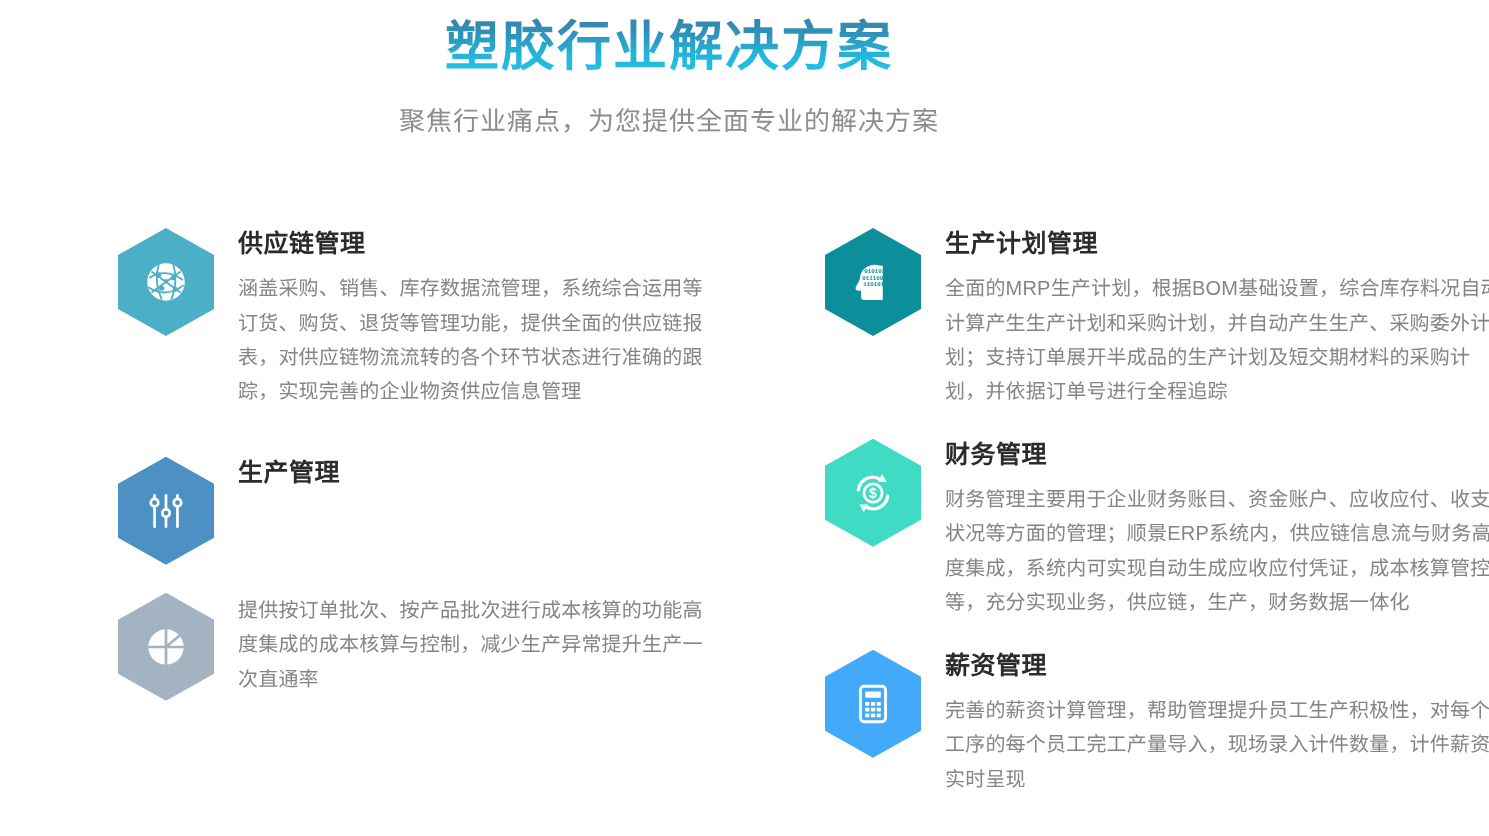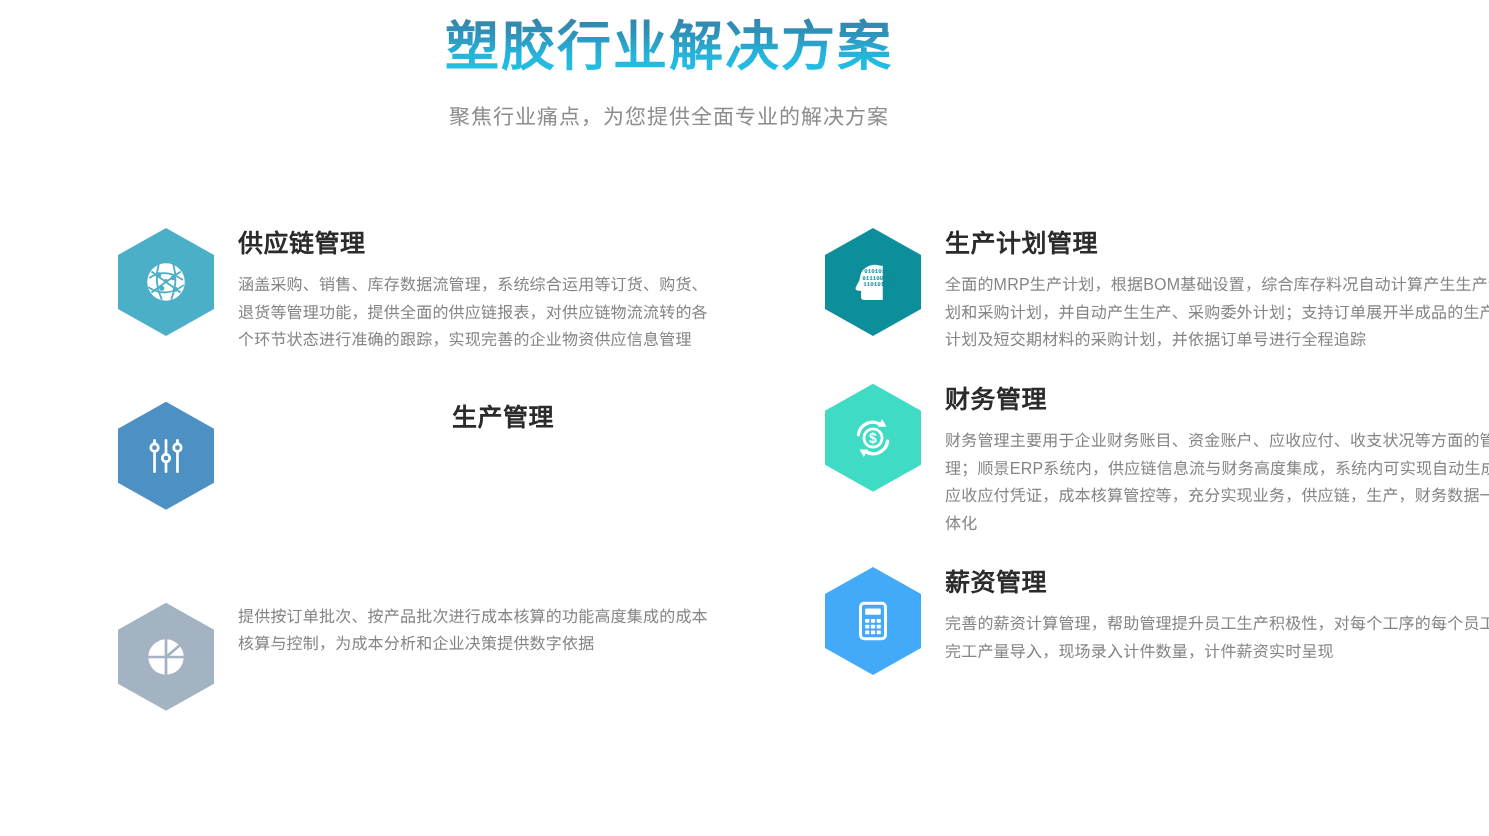--- a/index.html
+++ b/index.html
@@ -30,21 +30,21 @@
     line-height:1.22;
     background-image:linear-gradient(180deg,#3a7fa6 0%,#2e93b9 30%,#25b4db 62%,#21c6ec 100%);
     -webkit-background-clip:text;
     background-clip:text;
     color:transparent;
     -webkit-text-fill-color:transparent;
     display:inline-block;
   }
   .sub-title{
     margin-top:20px;
-    font-size:21px;
+    font-size:26px;
     font-weight:400;
     color:#8d8d8d;
     letter-spacing:1px;
   }
 
   
   .grid{
     position:absolute;
     left:0;
     top:228px;
@@ -63,21 +63,21 @@
 
   .card{
     display:flex;
     align-items:flex-start;
     margin-bottom:42px;
   }
   .card:last-child{margin-bottom:0;}
 
   
   .col-left  .card:nth-child(1){margin-bottom:48px;}
-  .col-left  .card:nth-child(2){margin-bottom:93px;text-align:center;}
+  .col-left  .card:nth-child(2){margin-bottom:28px;}
   .col-right .card:nth-child(1){margin-bottom:30px;}
   .col-right .card:nth-child(2){margin-bottom:30px;}
 
   
   .hex-wrap{
     flex:0 0 96px;
     width:96px;
     height:108px;
     position:relative;
     margin-right:24px;
@@ -96,21 +96,21 @@
   .card-text{flex:1 1 auto;min-width:0;}
   .card-title{
     font-size:25px;
     font-weight:700;
     color:#2b2b2b;
     line-height:1.25;
     margin-bottom:12px;
     letter-spacing:0.5px;
   }
   .card-desc{
-    font-size:16px;
+    font-size:20px;
     font-weight:400;
     color:#858585;
     line-height:1.72;
     letter-spacing:0.2px;
   }
   .col-left .card-desc{max-width:470px;}
   .col-right .card-desc{max-width:560px;}
 </style>
 </head>
 <body>
@@ -190,21 +190,21 @@
                 <g stroke="#a4b3c1" stroke-width="2.6" stroke-linecap="round">
                   <line x1="24" y1="7" x2="24" y2="41"></line>
                   <line x1="7" y1="24" x2="41" y2="24"></line>
                   <line x1="24" y1="24" x2="37" y2="13"></line>
                 </g>
               </svg>
             </span>
           </div>
         </div>
         <div class="card-text">
-          <div class="card-desc">提供按订单批次、按产品批次进行成本核算的功能高度集成的成本核算与控制，为成本分析和企业决策提供数字依据</div>
+          <div class="card-desc">提供按订单批次、按产品批次进行成本核算的功能高度集成的成本核算与控制，减少生产异常提升生产一次直通率</div>
         </div>
       </div>
 
     </div>
 
     <div class="col col-right">
 
       <div class="card">
         <div class="hex-wrap">
           <div class="hex" style="background:#0d8e9b;">

